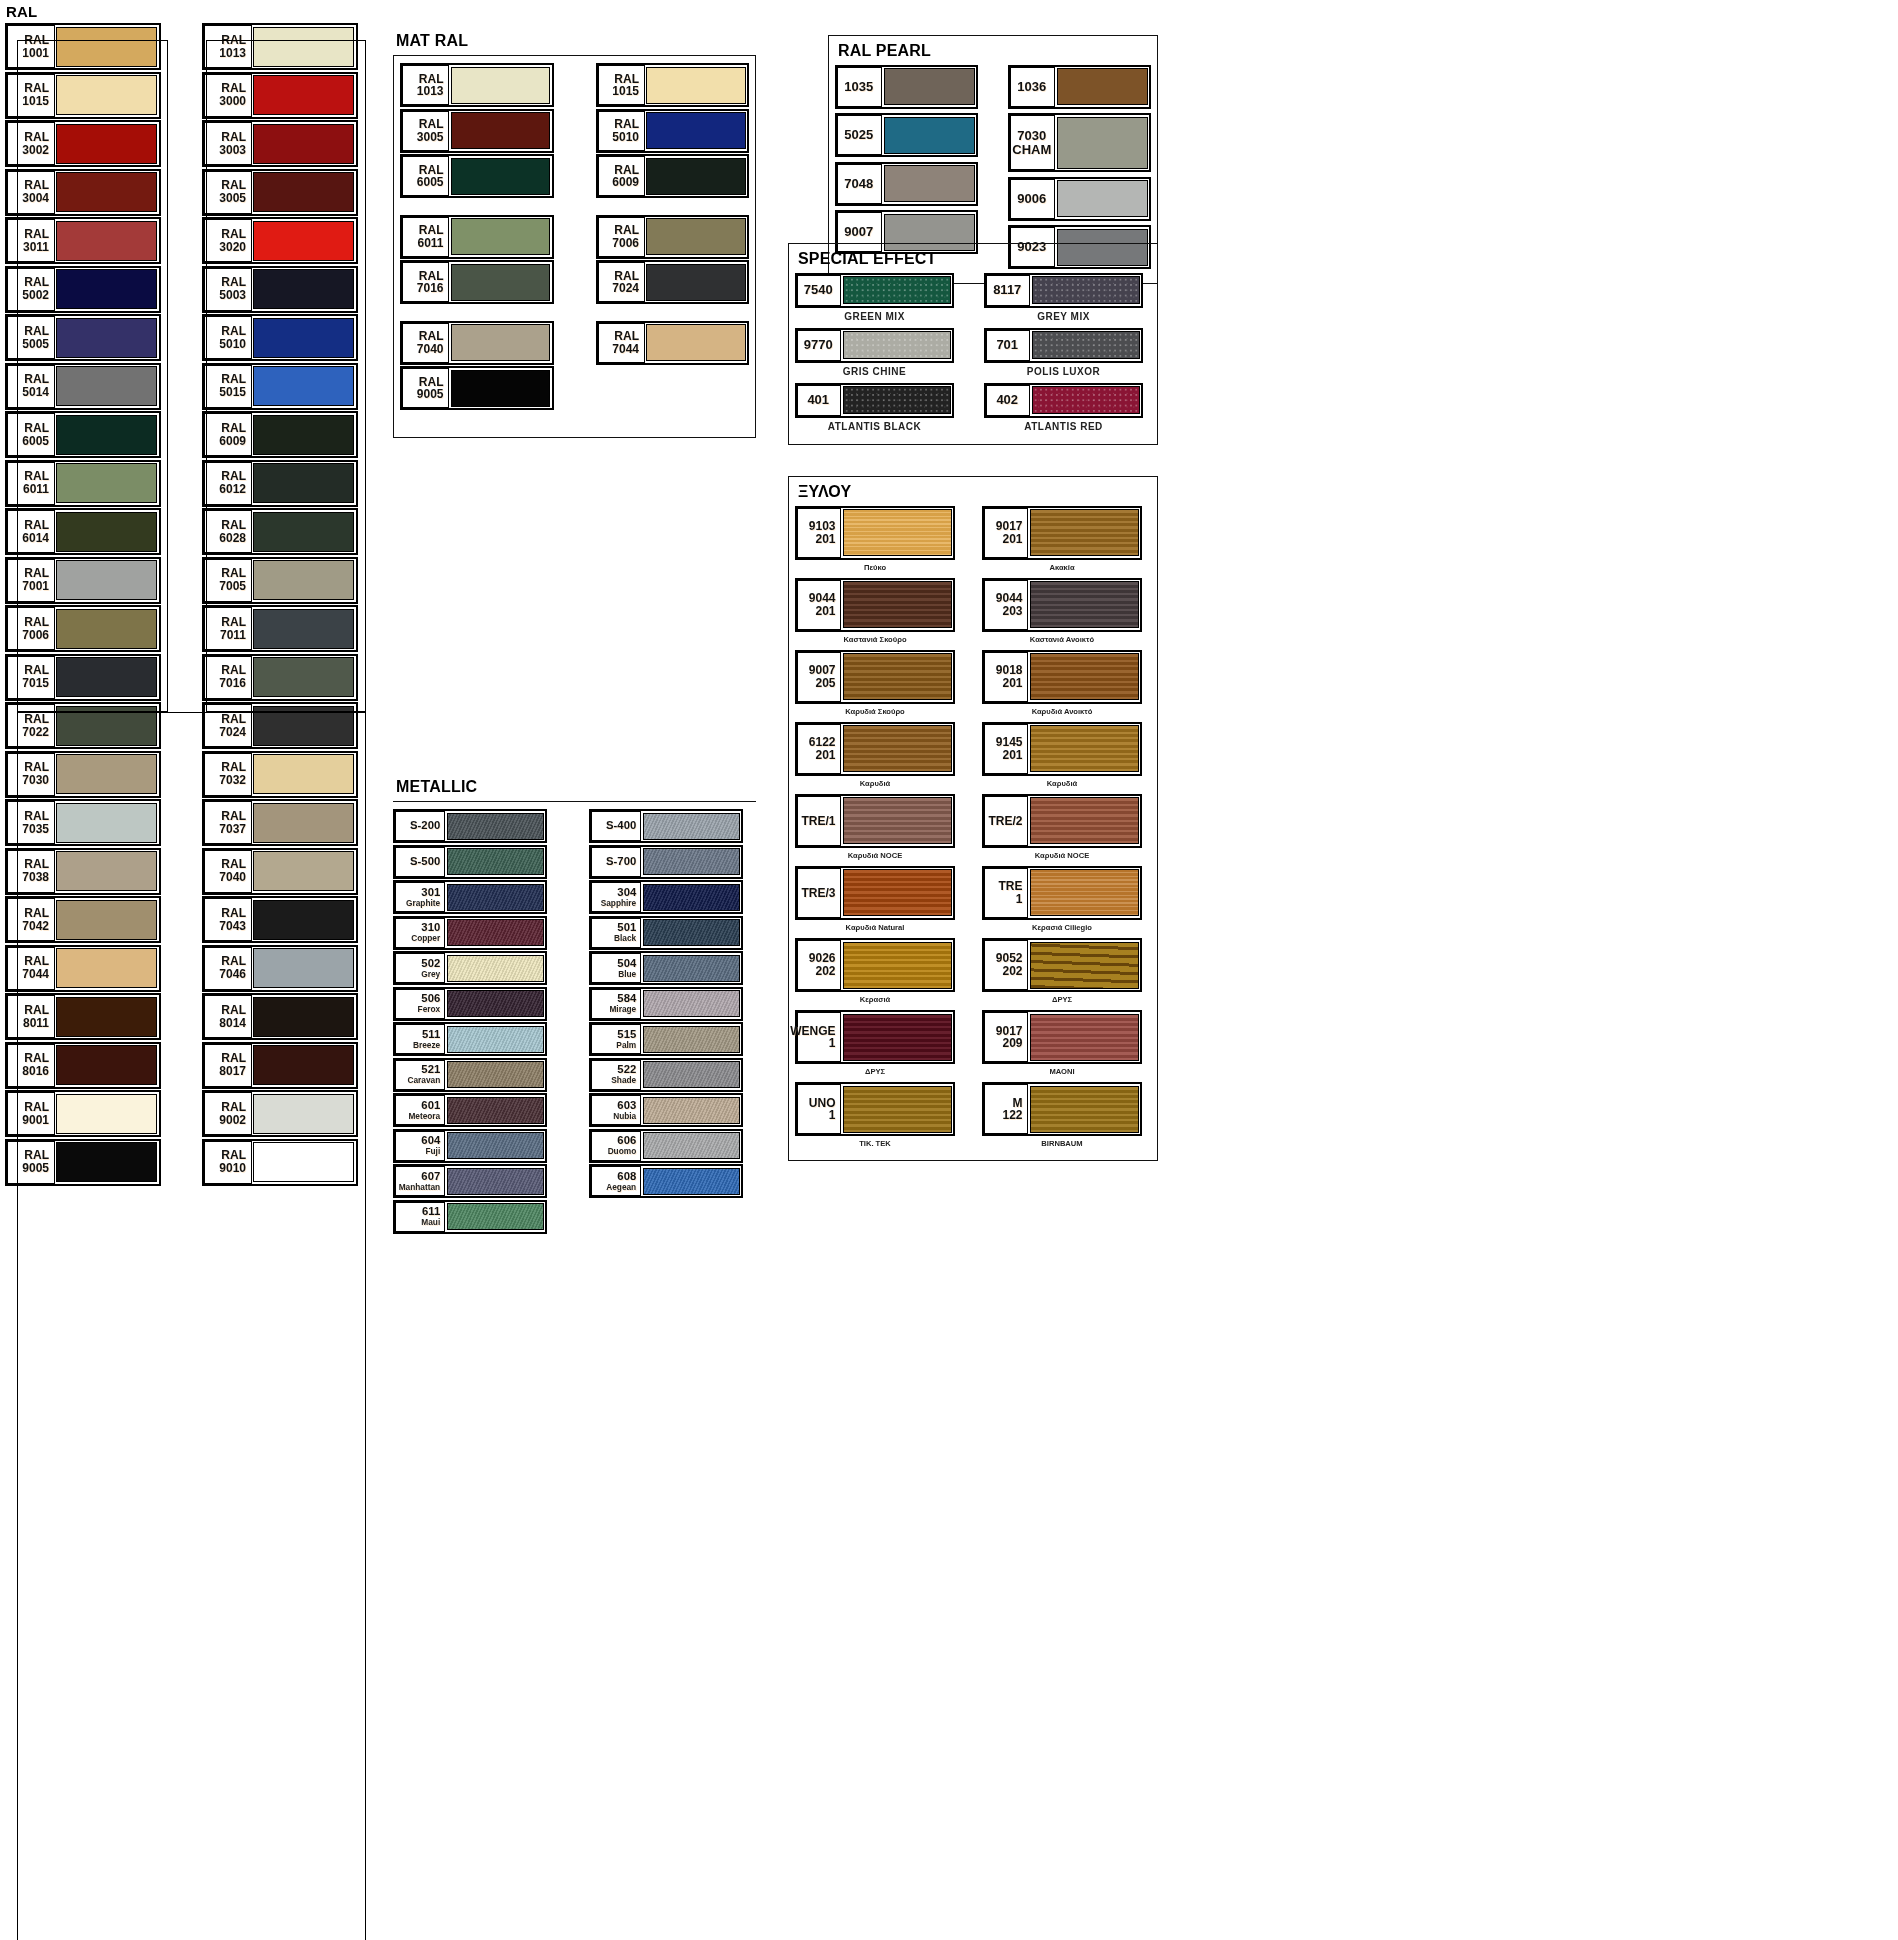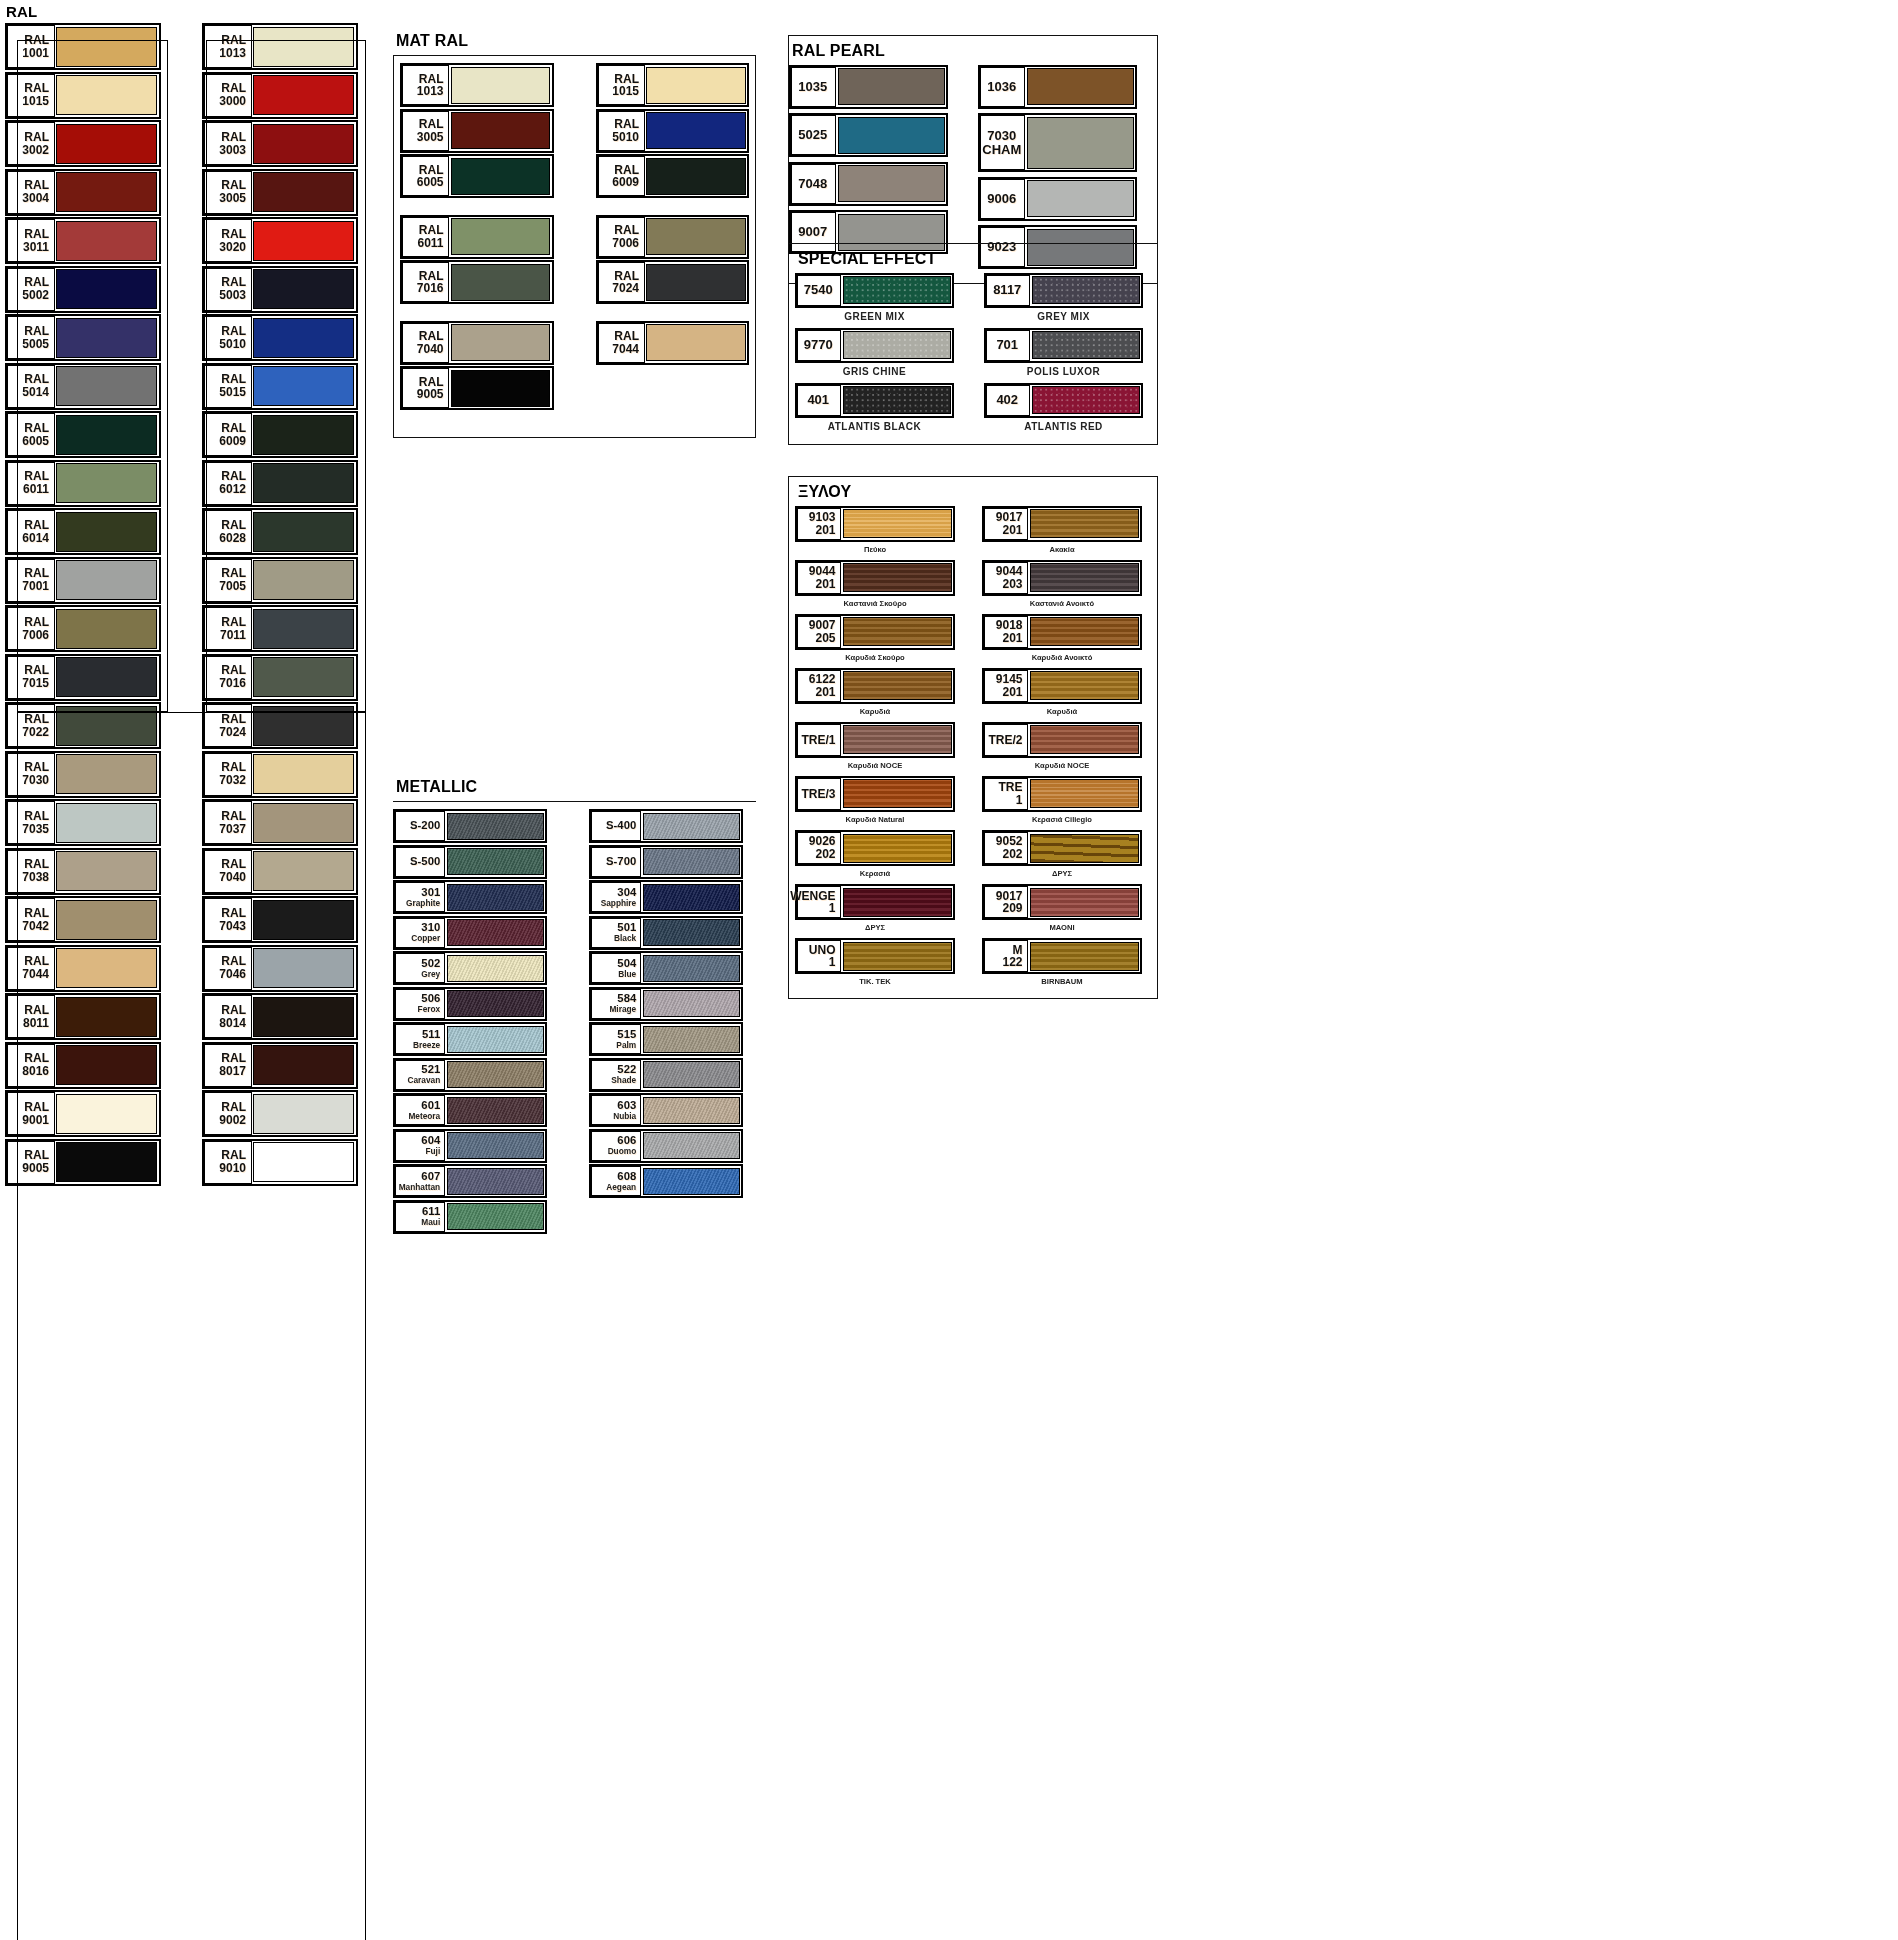--- a/index.html
+++ b/index.html
@@ -80,21 +80,21 @@
   .met-cols { display:flex; gap: 42px; }
   .met-col { width: 154px; }
   .met-col .swrow { height: 34px; margin-bottom: 1.5px; }
   .met-col .swrow .lab {
     width: 50px; font-size: 11.3px; padding: 0.8px 3.8px 0.8px 2.3px;
   }
   .met-col .swrow .lab .sub { font-size: 8.3px; font-weight: bold; color:#222; }
 
   
   #pearl-block { position: absolute; left: 788px; top: 35px; width: 370px; }
-  #pearl-inner { border: 0.8px solid #111; padding: 6px 6px 9px 0; }
+  #pearl-inner { border: 0.8px solid #111; padding: 6px 6px 9px 6px; margin-left: 40px; }
   .pearl-cols { display:flex; gap: 30px; }
   .pearl-col { width: 159px; }
   .pearl-col .swrow { height: 44px; margin-bottom: 4.5px; }
   .pearl-col .swrow.tall { height: 59px; }
   .pearl-col .swrow .lab {
     width: 45px; font-size: 13px; align-items: center; justify-content:center;
     text-align:center; font-family:"Liberation Sans", sans-serif;
   }
 
   
@@ -111,21 +111,21 @@
     text-align: center; font-size: 10px; font-weight: bold;
     letter-spacing: 0.5px; color: #222; padding: 1.5px 0 3px 0;
   }
 
   
   #wood-block { position: absolute; left: 788px; top: 476px; width: 370px; }
   #wood-inner { border: 0.8px solid #111; padding: 6px 6px 6px 6px; }
   .wood-cols { display:flex; gap: 27px; }
   .wood-col { width: 160px; }
   .wood-item { margin-bottom: 1.5px; }
-  .wood-item .swrow { height: 36px; margin-bottom: 0.8px; }
+  .wood-item .swrow { height: 54px; margin-bottom: 0.8px; }
   .wood-item .swrow .lab {
     width: 44px; font-size: 12px; align-items: flex-end; justify-content:center;
   }
   .wood-cap {
     text-align:center; font-size: 7.6px; color:#222; font-weight:bold;
     padding: 2.3px 0 4.5px 0;
   }
 </style>
 </head>
 <body>

